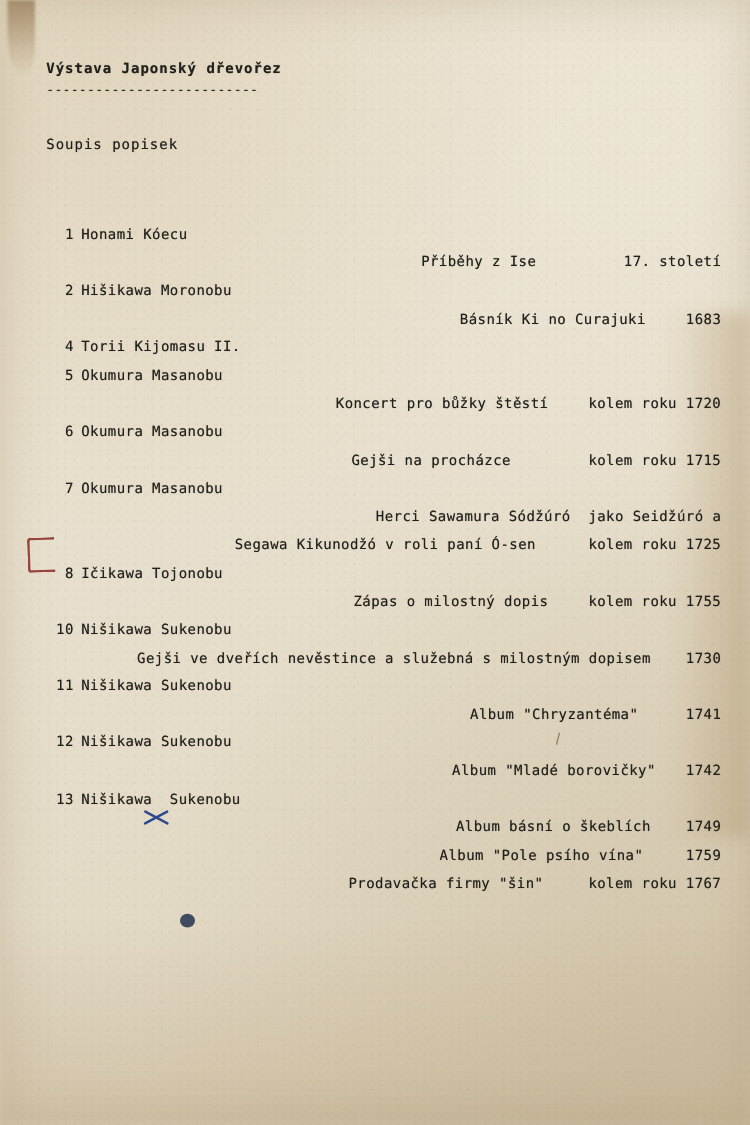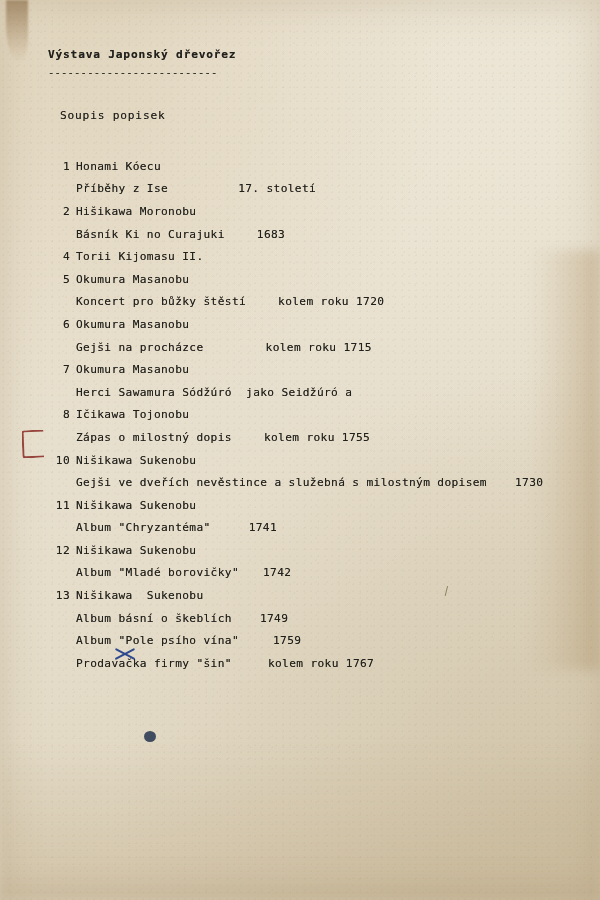--- a/index.html
+++ b/index.html
@@ -69,21 +69,21 @@
   }
   .edge-shadow {
     position: absolute;
     inset: 0;
     box-shadow: inset 0 0 40px rgba(150,125,85,0.28);
     pointer-events: none;
   }
 
   .typed {
     position: absolute;
-    left: 48px;
+    left: 37px;
     top: 44px;
     width: 540px;
     color: #20201c;
     font-size: 11.2px;
     line-height: 22.6px;
     letter-spacing: 0.35px;
     text-shadow: 0 0 0.6px rgba(40,35,25,0.55);
   }
 
   .title {
@@ -93,34 +93,34 @@
   }
   .rule {
     letter-spacing: 0.2px;
     font-size: 10.5px;
     margin-top: -6px;
     color: #2a2a24;
   }
   .subtitle {
     margin-top: 22px;
     letter-spacing: 0.8px;
-    margin-left: 12px;
   }
 
   .list {
-    margin-top: 28px;
+    margin-top: 49px;
   }
   .entry {
     margin-bottom: 0px;
   }
   .line-main {
     white-space: pre;
   }
   .line-sub {
     white-space: pre;
+    text-align: right;
   }
   .num {
     display: inline-block;
     width: 22px;
     text-align: right;
     margin-right: 6px;
   }
 
   
   .pen-bracket {
@@ -215,20 +215,21 @@
       </div>
 
       <div class="entry">
         <div class="line-main"><span class="num">6</span><span>Okumura Masanobu</span></div>
         <div class="line-sub"><span class="num"></span><span>Gejši na procházce</span><span style="display:inline-block;width:62px"></span><span>kolem roku 1715</span></div>
       </div>
 
       <div class="entry">
         <div class="line-main"><span class="num">7</span><span>Okumura Masanobu</span></div>
         <div class="line-sub"><span class="num"></span><span>Herci Sawamura Sódžúró  jako Seidžúró a</span></div>
+        <div class="line-sub"><span class="num"></span><span>Segawa Kikunodžó v roli paní Ó-sen</span><span style="display:inline-block;width:42px"></span><span>kolem roku 1725</span></div>
       </div>
 
       <div class="entry">
         <div class="line-main"><span class="num">8</span><span>Ičikawa Tojonobu</span></div>
         <div class="line-sub"><span class="num"></span><span>Zápas o milostný dopis</span><span style="display:inline-block;width:32px"></span><span>kolem roku 1755</span></div>
       </div>
 
 
       <div class="entry">
         <div class="line-main"><span class="num">10</span><span>Nišikawa Sukenobu</span></div>

